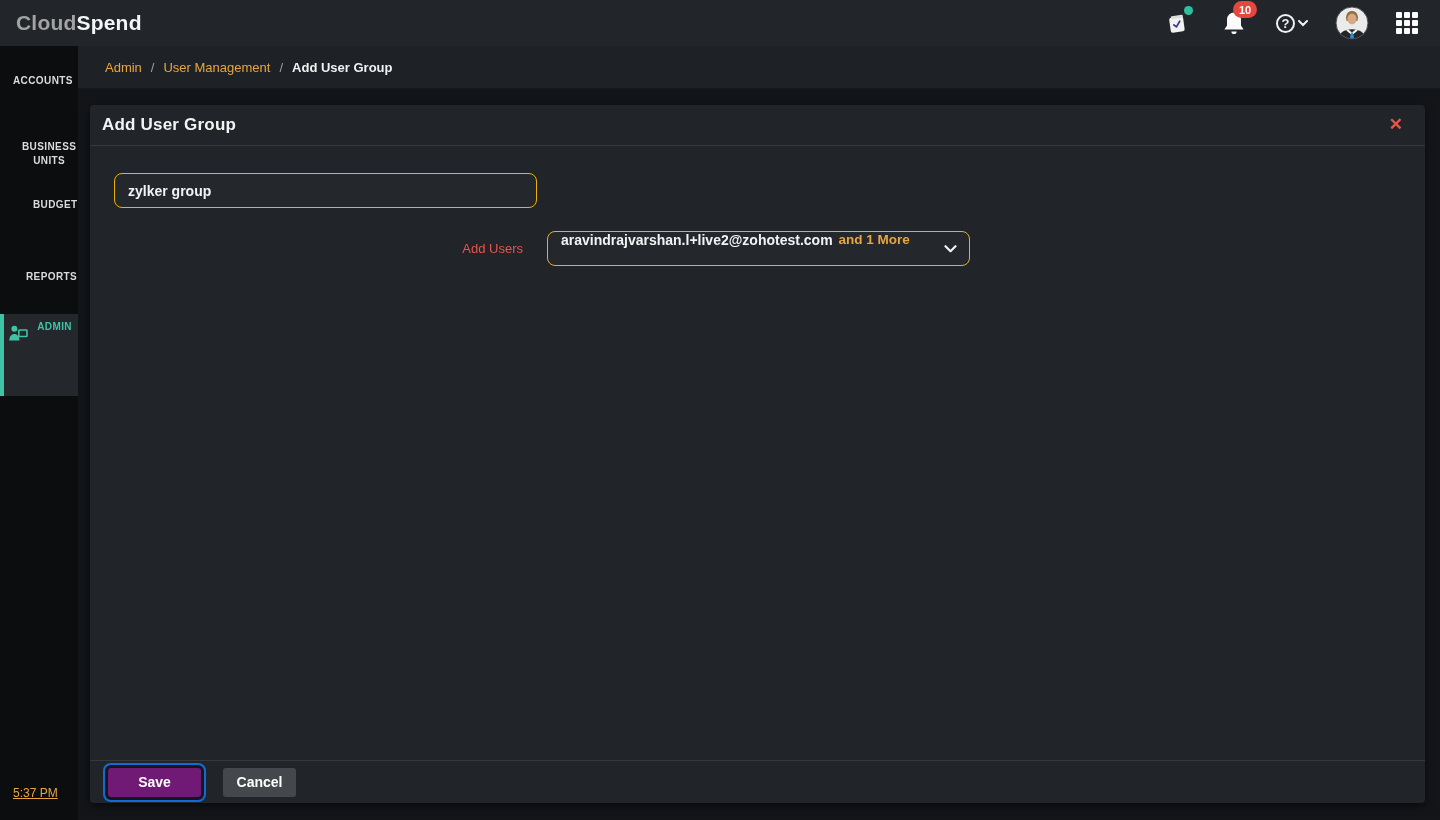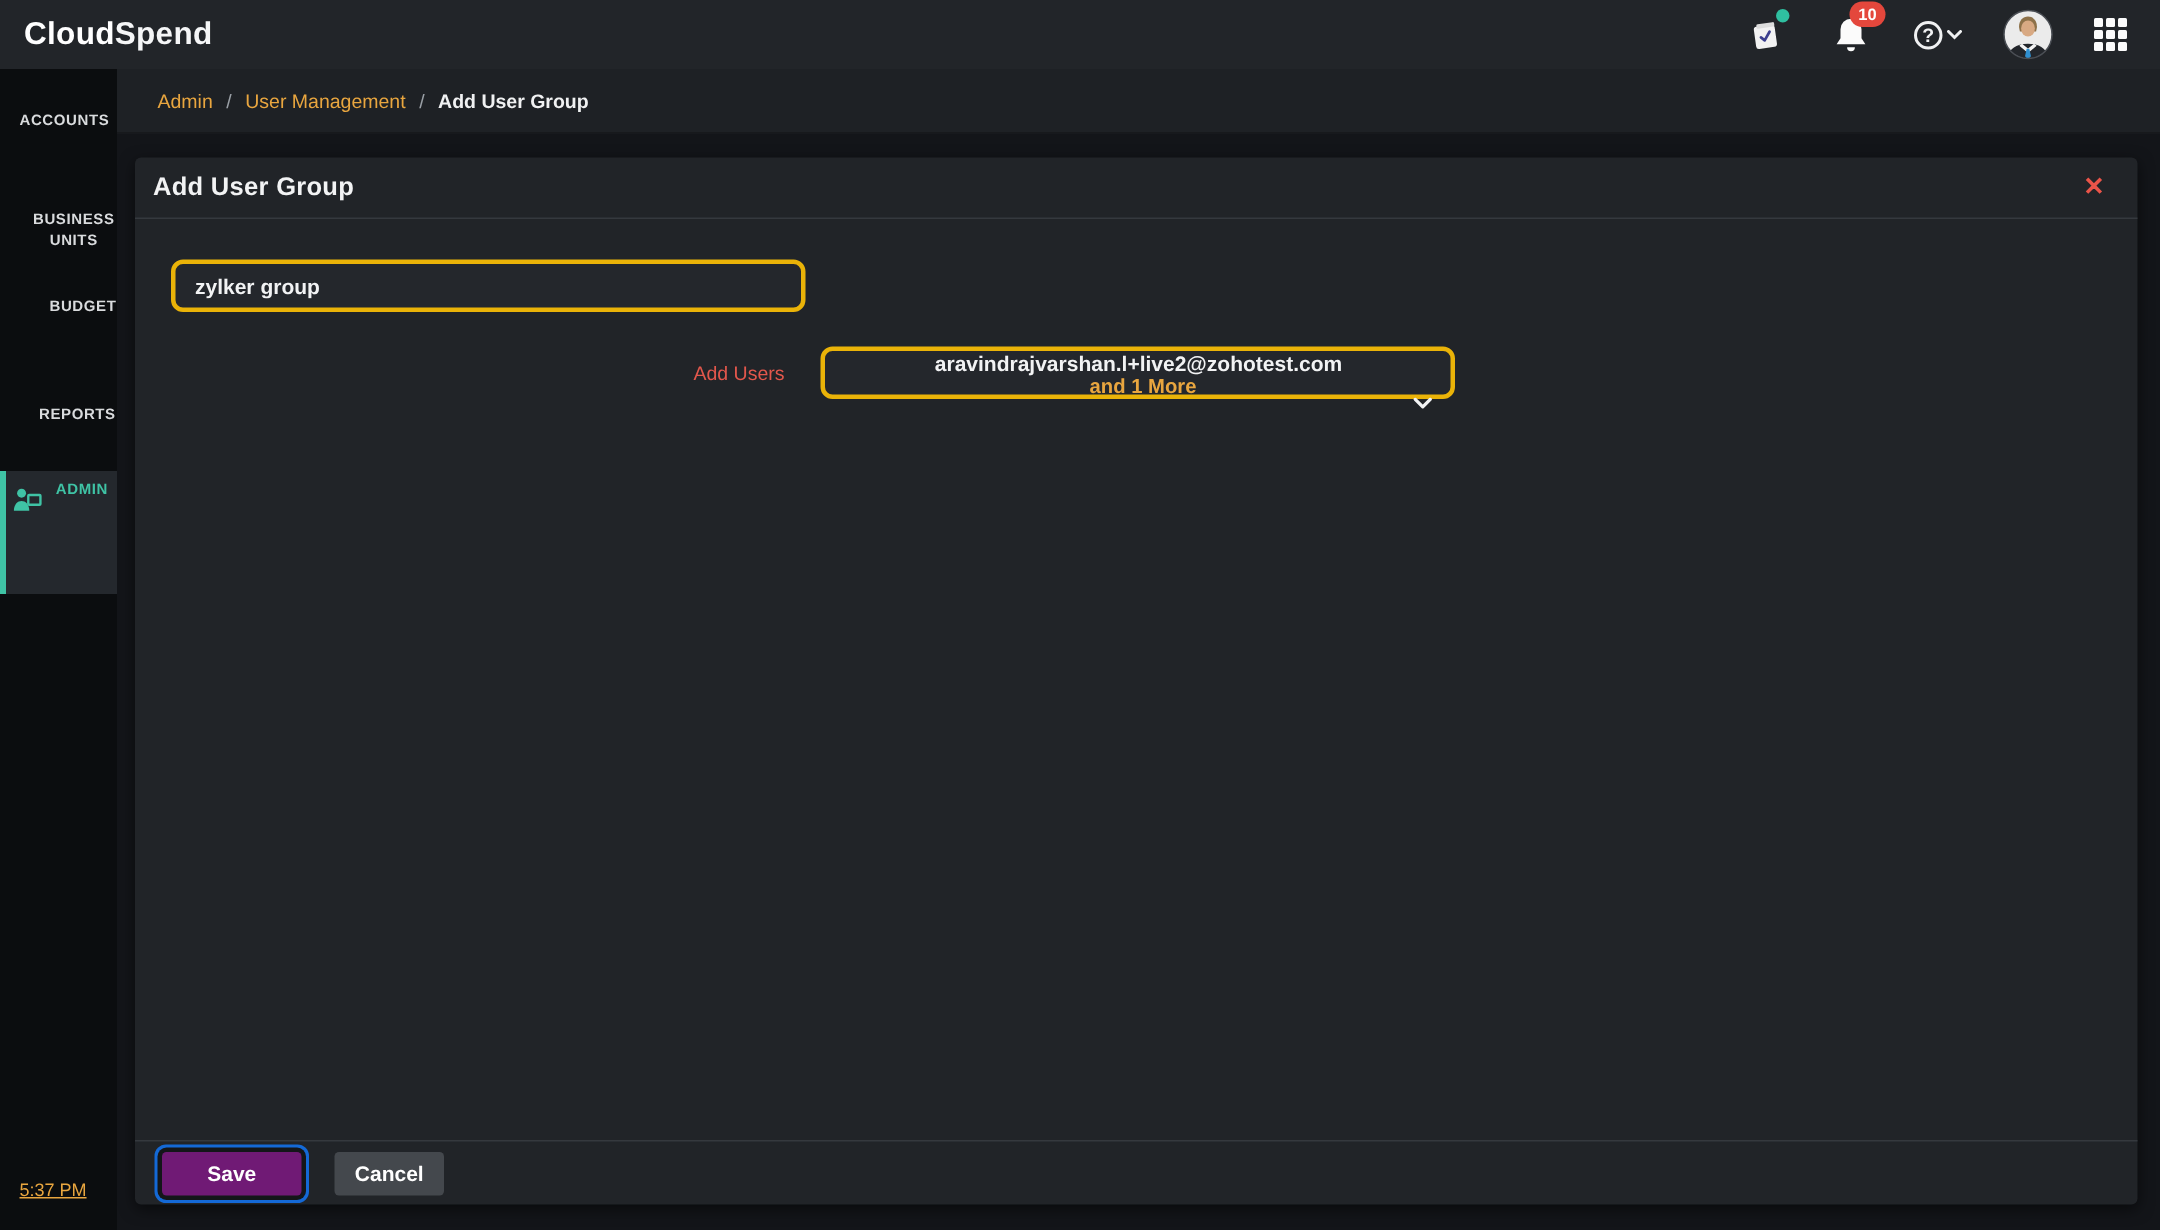--- a/index.html
+++ b/index.html
@@ -4,21 +4,21 @@
 <style>
   * { margin:0; padding:0; box-sizing:border-box; }
   html,body { width:1440px; height:820px; overflow:hidden; background:#0c0e10;
     font-family:"Liberation Sans", sans-serif; color:#e8eaec; }
 
   
   .topbar { position:absolute; left:0; top:0; width:1440px; height:46px;
     background:#222529; display:flex; align-items:center; justify-content:space-between;
     padding:0 22px 0 16px; z-index:5; }
   .logo { font-size:21px; font-weight:bold; letter-spacing:.2px; cursor:pointer; }
-  .logo .lg1 { color:#ffffff; }
+  .logo .lg1 { color:#a3a3a3; }
   .logo .lg2 { color:#f5f6f7; }
   .topbar-right { display:flex; align-items:center; gap:27px; }
   .tb-btn { position:relative; width:30px; height:30px; display:flex; align-items:center;
     justify-content:center; cursor:pointer; }
   .dot-badge { position:absolute; top:-2px; right:-1px; width:9px; height:9px;
     border-radius:50%; background:#2fbfa0; }
   .count-badge { position:absolute; top:-7px; left:14px; min-width:24px; height:17px;
     background:#e4473c; color:#fff; font-size:11px; font-weight:bold; border-radius:9px;
     display:flex; align-items:center; justify-content:center; padding:0 5px; }
   .help-wrap { display:flex; align-items:center; gap:3px; }
@@ -62,25 +62,25 @@
     display:flex; align-items:center; padding-left:12px; }
   .panel-title { font-size:17px; font-weight:bold; color:#f2f3f4; letter-spacing:.2px; }
   .close-x { position:absolute; right:22px; top:9px; color:#ea5449; font-size:17px;
     font-weight:bold; cursor:pointer; line-height:22px; }
 
   .form-area { padding-top:27px; }
   .form-row { display:flex; align-items:center; }
   .form-row + .form-row { margin-top:23px; }
   .label-col { width:433px; text-align:right; font-size:13px; color:#e2574c; }
   .field { margin-left:24px; width:423px; height:35px; background:#24272c;
-    border:3px solid #eab308; border-radius:8px; }
+    border:1px solid #eab308; border-radius:8px; }
   input.field { color:#f2f3f4; font-size:14px; font-weight:bold; padding:0 13px;
     outline:none; font-family:"Liberation Sans", sans-serif; }
-  .select-field { display:flex; align-items:center; padding:0 12px 0 13px;
-    cursor:pointer; position:relative;flex-direction:column; }
+  .select-field { display:flex; padding:0 12px 0 13px;
+    cursor:pointer; position:relative; }
   .select-value { font-size:14px; font-weight:bold; color:#f2f3f4; white-space:nowrap; }
   .select-suffix { font-size:13.5px; font-weight:bold; color:#e9a63f; margin-left:6px;
     white-space:nowrap; }
   .select-chevron { margin-left:auto; display:flex; align-items:center; }
 
   .panel-footer { position:absolute; left:0; bottom:0; width:100%; height:43px;
     border-top:1px solid #35393e; display:flex; align-items:center; padding-left:13px; }
   .btn { height:29px; border:none; border-radius:3px; font-size:14px; font-weight:bold;
     color:#fff; cursor:pointer; font-family:"Liberation Sans", sans-serif; }
   .btn-save { width:93px; background:#701a75;

